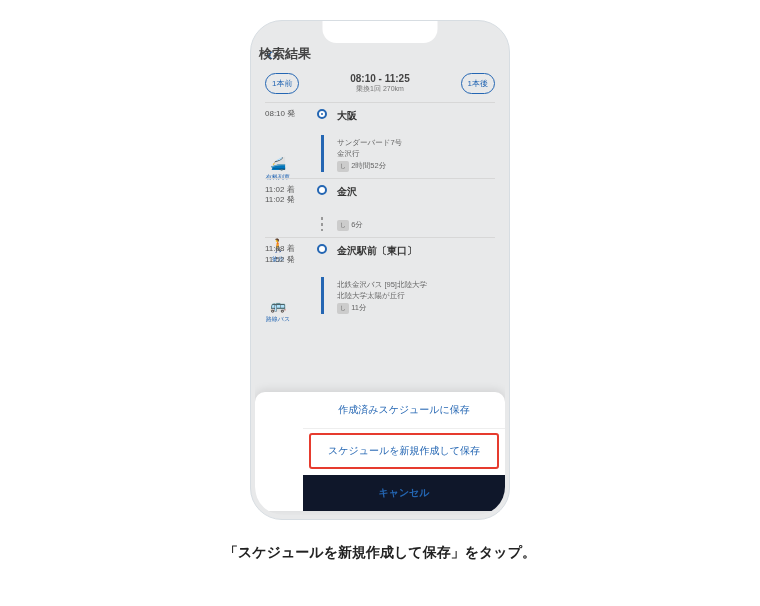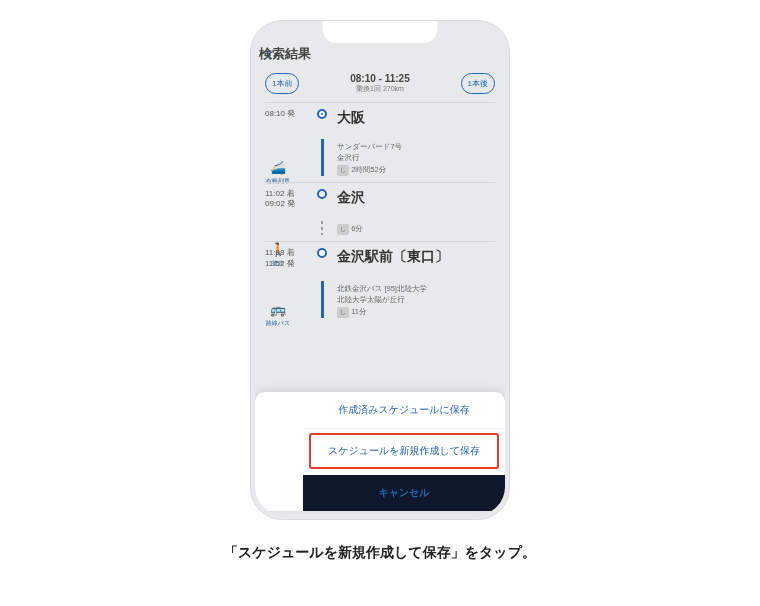--- a/index.html
+++ b/index.html
@@ -111,21 +111,21 @@
     .dot.inner::after {
       content:'';
       position:absolute;
       inset: 2px;
       background:#2466b3;
       border-radius:50%;
     }
     .bar { width: 3px; flex:1; background: #2466b3; }
     .bar.dashed { background: repeating-linear-gradient(#999 0 3px, transparent 3px 6px); width:2px; }
     .col-main { flex: 1; padding-left: 6px; }
-    .station { font-size: 14px; font-weight: 700; color: #333; }
+    .station { font-size: 10px; font-weight: 700; color: #333; }
     .detail { font-size: 7.5px; color: #666; line-height: 1.5; padding-top: 2px; }
     .pill {
       display:inline-block;
       background:#ccc;
       color:#666;
       font-size:6px;
       padding:1px 3px;
       border-radius:2px;
       margin-right:2px;
     }
@@ -228,21 +228,21 @@
             <div>サンダーバード7号</div>
             <div>金沢行</div>
             <div><span class="pill">し</span><span>2時間52分</span></div>
           </div>
         </div>
       </div>
 
       <div class="row border-top">
         <div class="col-time">
           <div>11:02 着</div>
-            <div>09:02 発</div>
+            <div>11:02 発</div>
         </div>
         <div class="col-line">
             <div class="dot"></div>
           </div>
         <div class="col-main">
             <div class="station">金沢</div>
           </div>
       </div>
 
       <div class="row" style="position:relative;">

